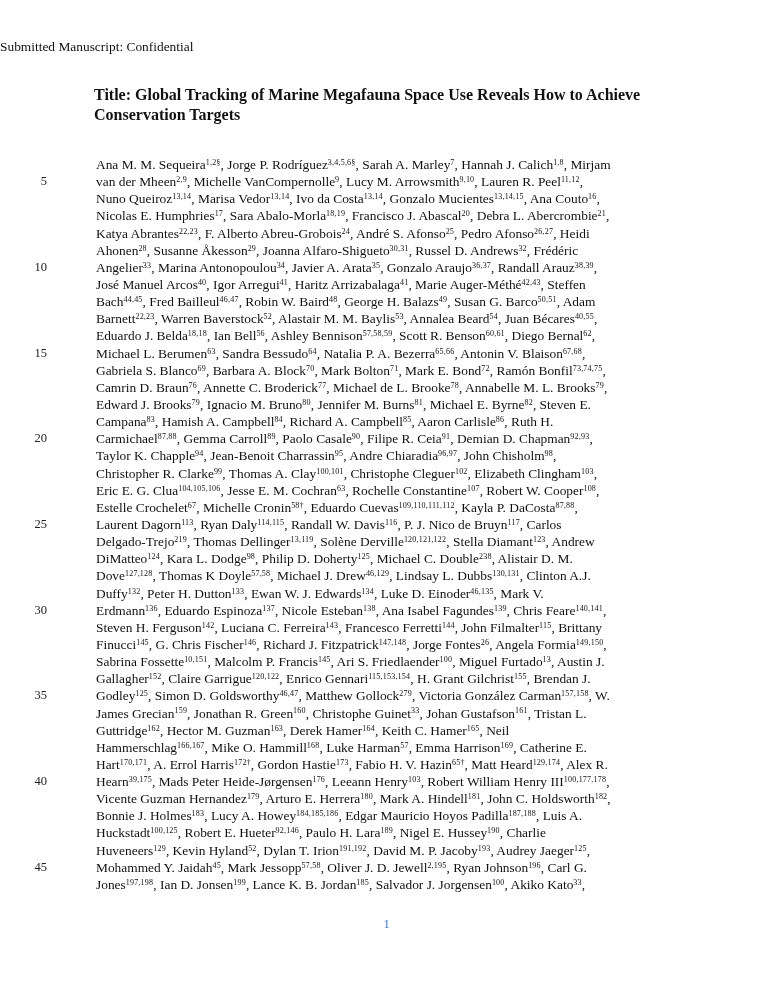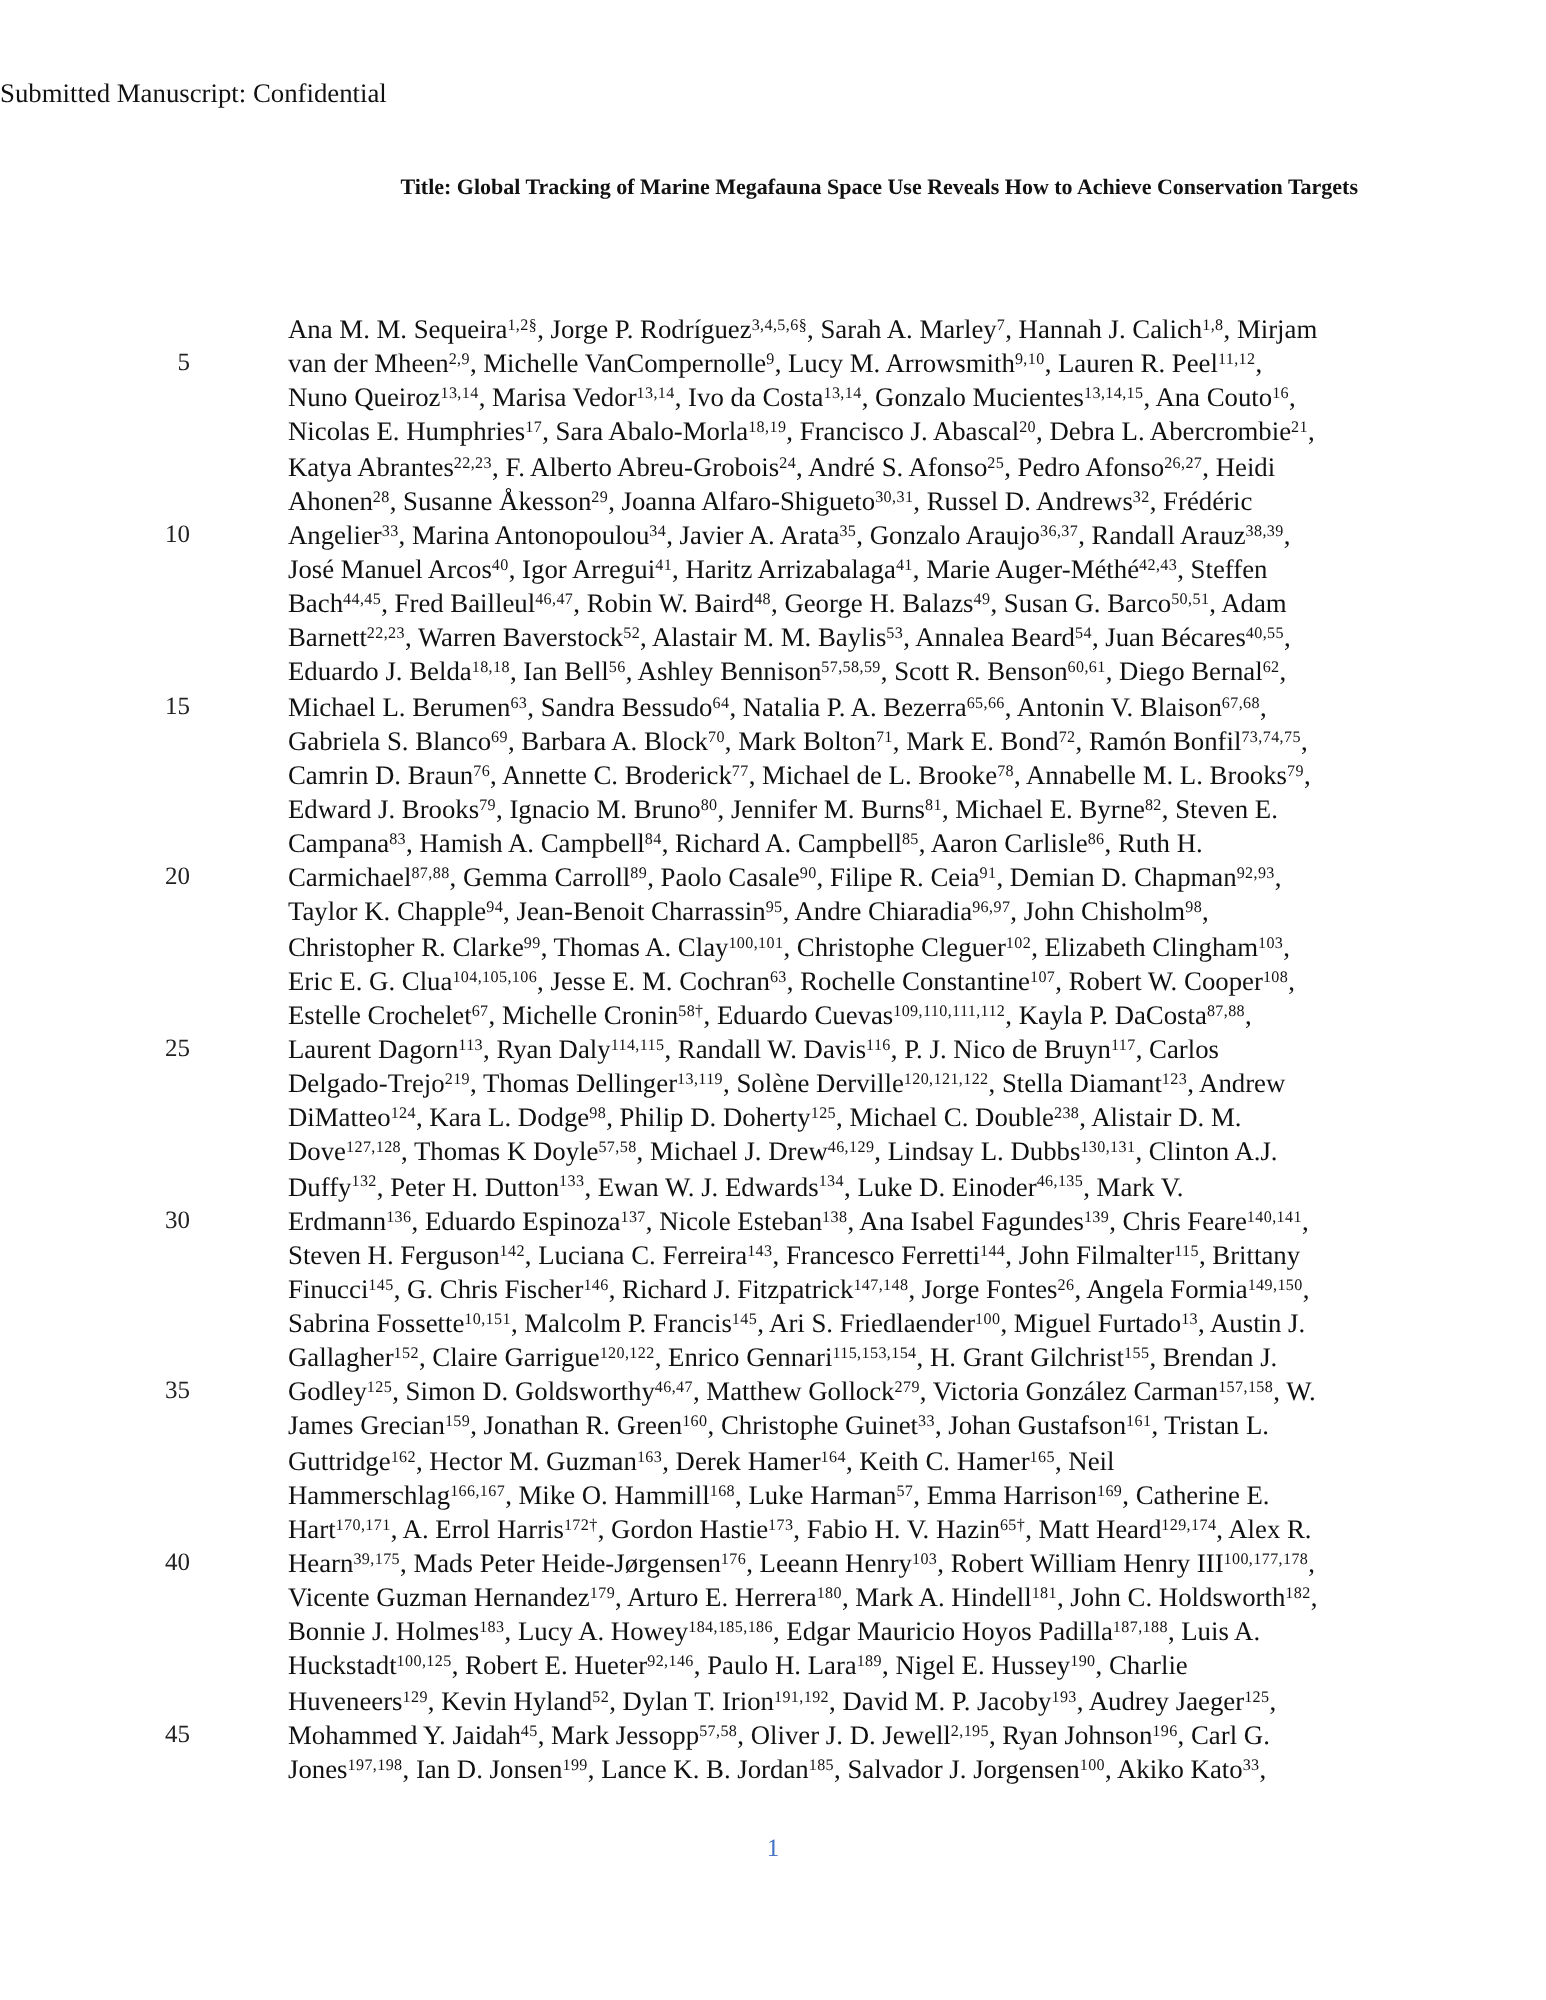--- a/index.html
+++ b/index.html
@@ -23,39 +23,38 @@
     line-height: 17px;
     margin-top: 16px;
   }
   .title {
     position: absolute;
     top: 85px;
     left: 50%;
     transform: translateX(-50%);
     width: 585px;
     margin: 0;
-    text-align: right;
-    font-size: 11px;
+    text-align: left;
+    font-size: 16px;
     font-weight: bold;
     line-height: 19.5px;
   }
   .authors {
     position: absolute;
     top: 156px;
     left: 0;
     width: 100%;
   }
   .line {
     display: flex;
-    align-items: flex-end;
+    align-items: center;
     height: 17.15px;
     line-height: 17.15px;
     font-size: 13.4px;
     white-space: nowrap;
-    margin-left: 48px;
   }
   .gutter {
     display: inline-block;
     width: 47px;
     flex: 0 0 47px;
     text-align: right;
     font-size: 12.5px;
     color: #222222;
   }
   .text {

